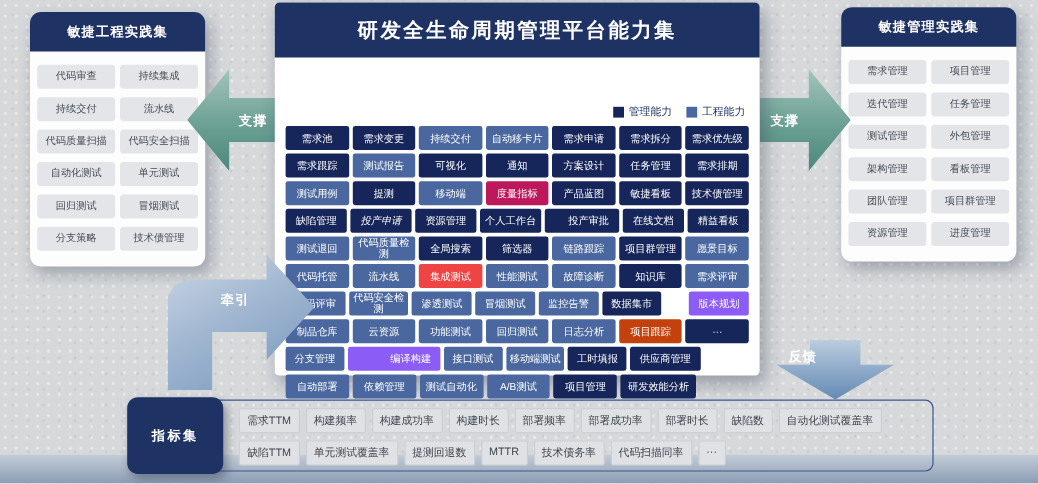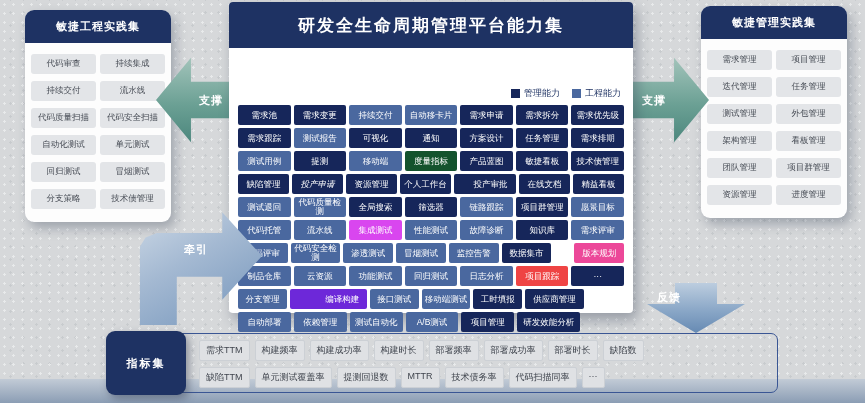--- a/index.html
+++ b/index.html
@@ -149,21 +149,21 @@
           <div class="cap-cell m" style="background: rgb(22, 38, 90);">可视化</div>
           <div class="cap-cell m" style="background: rgb(22, 38, 90);">通知</div>
           <div class="cap-cell m" style="background: rgb(22, 38, 90);">方案设计</div>
           <div class="cap-cell m" style="background: rgb(22, 38, 90);">任务管理</div>
           <div class="cap-cell m" style="background: rgb(22, 38, 90);">需求排期</div>
         </div>
         <div class="cap-row">
           <div class="cap-cell e" style="background: rgb(74, 104, 159);">测试用例</div>
           <div class="cap-cell m" style="background: rgb(22, 38, 90);">提测</div>
           <div class="cap-cell e" style="background: rgb(74, 104, 159);">移动端</div>
-          <div class="cap-cell m" style="background: #14532d;">度量指标</div>
+          <div class="cap-cell m" style="background: #be185d;">度量指标</div>
           <div class="cap-cell m" style="background: rgb(22, 38, 90);">产品蓝图</div>
           <div class="cap-cell m" style="background: rgb(22, 38, 90);">敏捷看板</div>
           <div class="cap-cell m" style="background: rgb(22, 38, 90);">技术债管理</div>
         </div>
         <div class="cap-row">
           <div class="cap-cell m" style="background: rgb(22, 38, 90);">缺陷管理</div>
           <div class="cap-cell m" style="background: rgb(22, 38, 90); font-style: italic;">投产申请</div>
           <div class="cap-cell m" style="background: rgb(22, 38, 90);">资源管理</div>
           <div class="cap-cell m" style="background: rgb(22, 38, 90);">个人工作台</div>
           <div class="cap-cell m" style="background: rgb(22, 38, 90); padding-left: 12px;">投产审批</div>
@@ -175,47 +175,47 @@
           <div class="cap-cell e" style="background: rgb(74, 104, 159);">代码质量检测</div>
           <div class="cap-cell m" style="background: rgb(22, 38, 90);">全局搜索</div>
           <div class="cap-cell m" style="background: rgb(22, 38, 90);">筛选器</div>
           <div class="cap-cell e" style="background: rgb(74, 104, 159);">链路跟踪</div>
           <div class="cap-cell m" style="background: rgb(22, 38, 90);">项目群管理</div>
           <div class="cap-cell e" style="background: rgb(74, 104, 159);">愿景目标</div>
         </div>
         <div class="cap-row">
           <div class="cap-cell e" style="background: rgb(74, 104, 159);">代码托管</div>
           <div class="cap-cell e" style="background: rgb(74, 104, 159);">流水线</div>
-          <div class="cap-cell e" style="background: #d946ef;">集成测试</div>
+          <div class="cap-cell e" style="background: #ef4444;">集成测试</div>
           <div class="cap-cell e" style="background: rgb(74, 104, 159);">性能测试</div>
           <div class="cap-cell e" style="background: rgb(74, 104, 159);">故障诊断</div>
           <div class="cap-cell m" style="background: rgb(22, 38, 90);">知识库</div>
           <div class="cap-cell e" style="background: rgb(74, 104, 159);">需求评审</div>
         </div>
         <div class="cap-row">
           <div class="cap-cell e" style="background: rgb(74, 104, 159); text-align: center;">代码评审</div>
           <div class="cap-cell e" style="background: rgb(74, 104, 159);">代码安全检测</div>
           <div class="cap-cell e" style="background: rgb(74, 104, 159);">渗透测试</div>
           <div class="cap-cell e" style="background: rgb(74, 104, 159);">冒烟测试</div>
           <div class="cap-cell e" style="background: rgb(74, 104, 159);">监控告警</div>
           <div class="cap-cell m" style="background: rgb(22, 38, 90);">数据集市</div>
-          <div class="cap-cell e" style="background: #ec4899; margin-left: 20px;">版本规划</div>
+          <div class="cap-cell e" style="background: #8b5cf6; margin-left: 20px;">版本规划</div>
         </div>
         <div class="cap-row">
           <div class="cap-cell e" style="background: rgb(74, 104, 159);">制品仓库</div>
           <div class="cap-cell e" style="background: rgb(74, 104, 159);">云资源</div>
           <div class="cap-cell e" style="background: rgb(74, 104, 159);">功能测试</div>
           <div class="cap-cell e" style="background: rgb(74, 104, 159);">回归测试</div>
           <div class="cap-cell e" style="background: rgb(74, 104, 159);">日志分析</div>
-          <div class="cap-cell m" style="background: #ef4444;">项目跟踪</div>
+          <div class="cap-cell m" style="background: #c2410c;">项目跟踪</div>
           <div class="cap-cell m" style="background: rgb(22, 38, 90);">···</div>
         </div>
         <div class="cap-row">
           <div class="cap-cell e" style="background: rgb(74, 104, 159);">分支管理</div>
-          <div class="cap-cell e" style="background: #6d28d9; padding-left: 29px;">编译构建</div>
+          <div class="cap-cell e" style="background: #8b5cf6; padding-left: 29px;">编译构建</div>
           <div class="cap-cell e" style="background: rgb(74, 104, 159);">接口测试</div>
           <div class="cap-cell e" style="background: rgb(74, 104, 159);">移动端测试</div>
           <div class="cap-cell m" style="background: rgb(22, 38, 90);">工时填报</div>
           <div class="cap-cell m wide" style="background: rgb(22, 38, 90);">供应商管理</div>
           <div class="cap-spacer"></div>
         </div>
         <div class="cap-row">
           <div class="cap-cell e" style="background: rgb(74, 104, 159);">自动部署</div>
           <div class="cap-cell e" style="background: rgb(74, 104, 159);">依赖管理</div>
           <div class="cap-cell e" style="background: rgb(74, 104, 159);">测试自动化</div>
@@ -241,20 +241,21 @@
     <div class="metrics-rows">
       <div class="metrics-row" id="metrics-row1">
           <div class="metric-chip">需求TTM</div>
           <div class="metric-chip">构建频率</div>
           <div class="metric-chip">构建成功率</div>
           <div class="metric-chip">构建时长</div>
           <div class="metric-chip">部署频率</div>
           <div class="metric-chip">部署成功率</div>
           <div class="metric-chip">部署时长</div>
           <div class="metric-chip">缺陷数</div>
+          <div class="metric-chip">自动化测试覆盖率</div>
         </div>
       <div class="metrics-row" id="metrics-row2">
           <div class="metric-chip">缺陷TTM</div>
           <div class="metric-chip">单元测试覆盖率</div>
           <div class="metric-chip">提测回退数</div>
           <div class="metric-chip">MTTR</div>
           <div class="metric-chip">技术债务率</div>
           <div class="metric-chip">代码扫描同率</div>
           <div class="metric-chip">···</div>
         </div>

